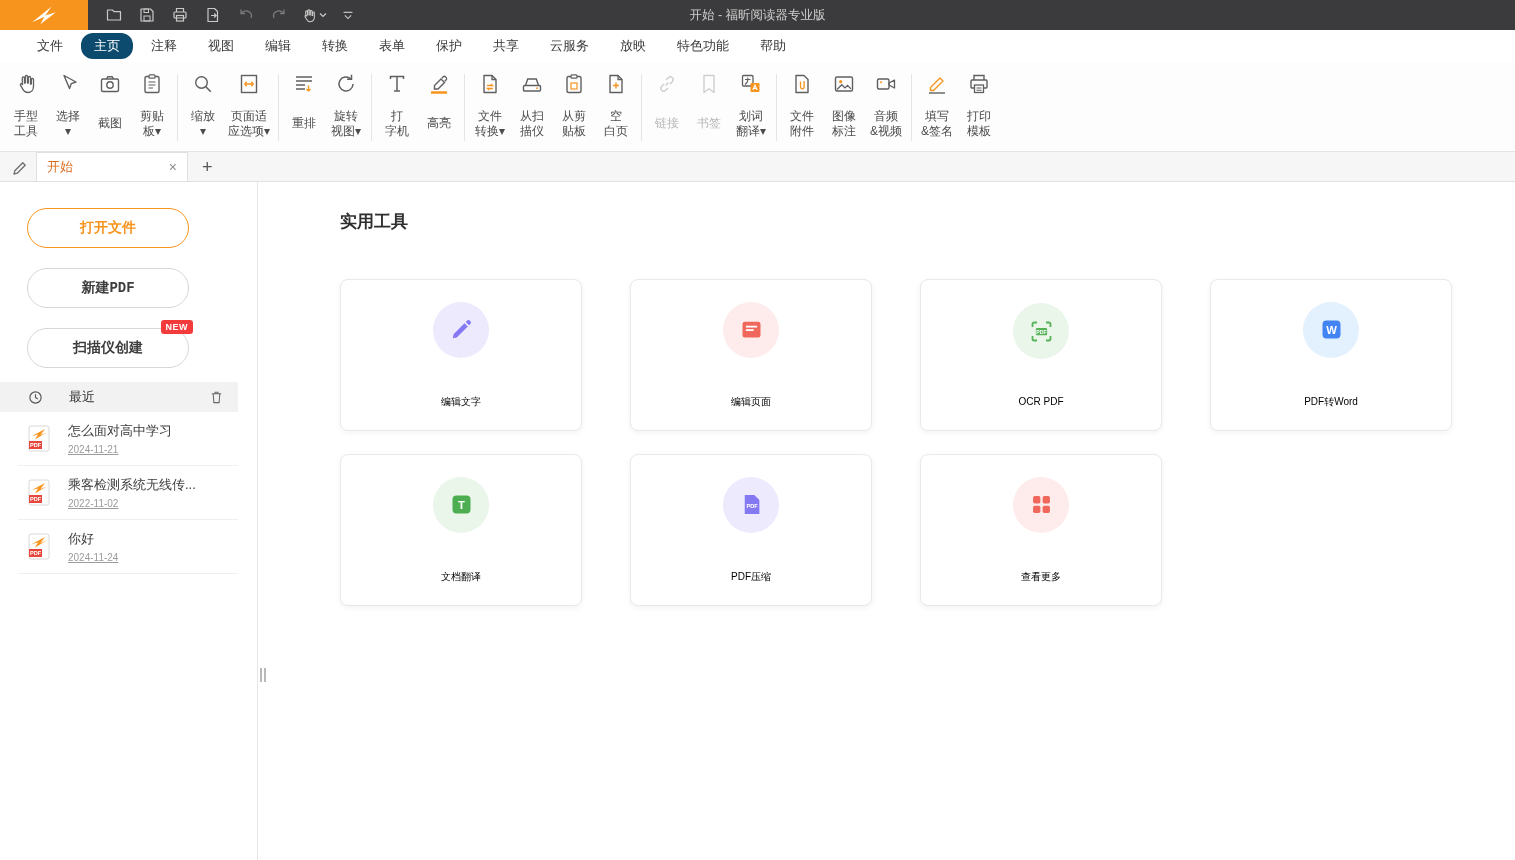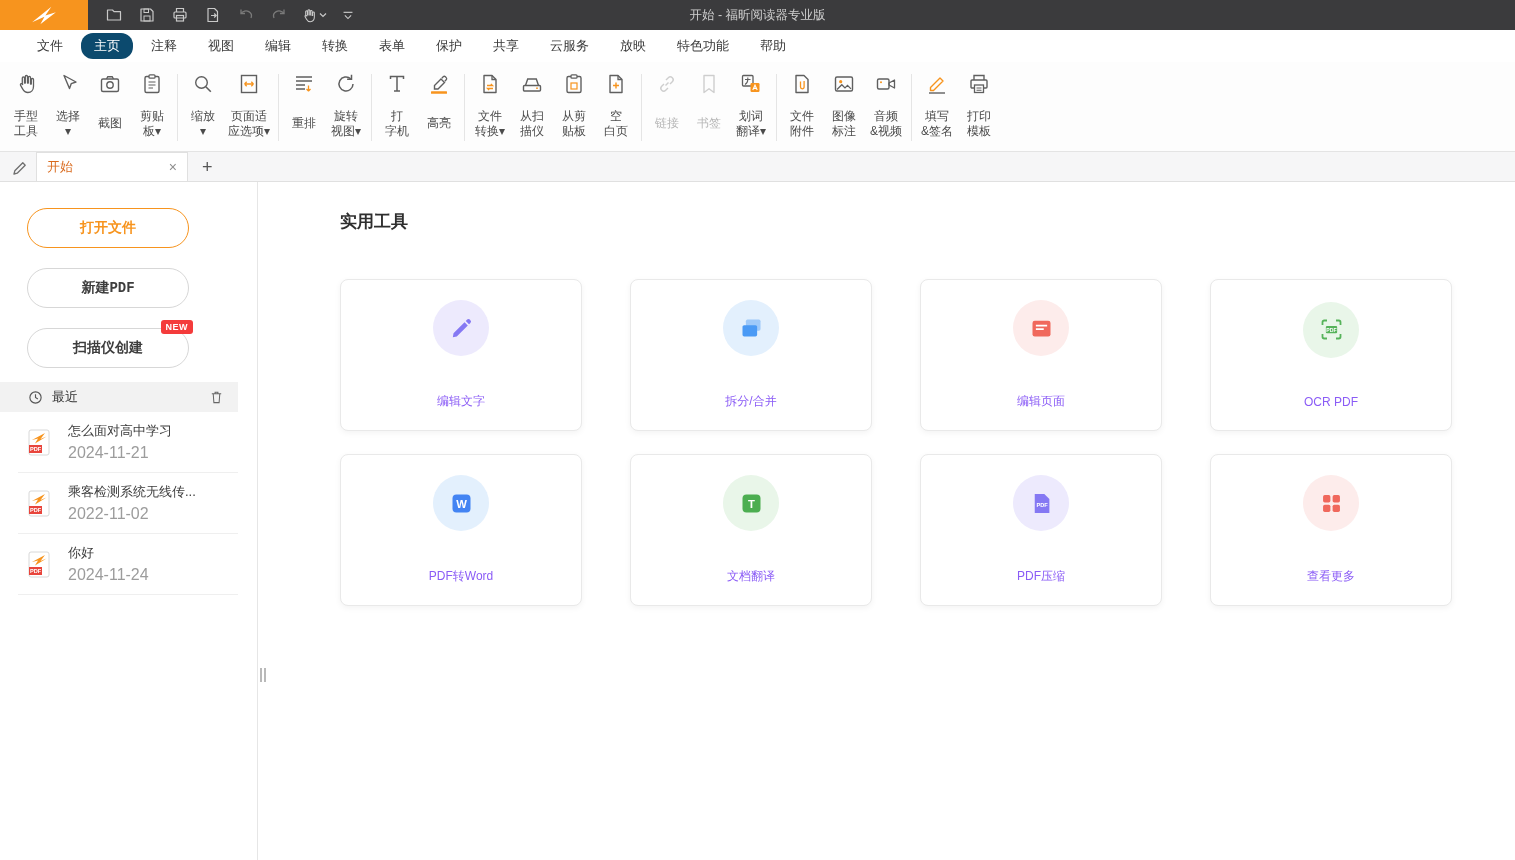--- a/index.html
+++ b/index.html
@@ -39,36 +39,36 @@
   .content { display:flex; height:678px; position:relative; }
 
   
   .sidebar { width:258px; border-right:1px solid #e6e6e6; padding-top:26px; flex:none; }
   .side-btn { display:block; width:162px; height:40px; margin:0 0 20px 27px; border-radius:20px; background:#fff; border:1px solid #d7d7d7; font-size:14px; font-weight:bold; color:#3d3d3d; cursor:pointer; font-family:Liberation Mono, monospace; }
   .side-btn.primary { border-color:#f7941e; color:#f7941e; }
   .btn-wrap { position:relative; width:162px; margin:0 0 14px 27px; }
   .btn-wrap .side-btn { margin:0; width:100%; }
   .new-badge { position:absolute; right:-4px; top:-8px; background:#f43b3b; color:#fff; font-size:9px; font-weight:bold; padding:2px 5px; border-radius:3px; letter-spacing:.5px; }
   .recent-header { margin-top:8px; height:30px; width:238px; background:#f2f2f2; display:flex; align-items:center; padding:0 14px 0 28px; }
-  .recent-title { font-size:13px; color:#333; margin-left:9px; }
+  .recent-title { font-size:13px; color:#333; margin-left:26px; }
   .recent-trash { margin-left:auto; display:flex; cursor:pointer; }
   .recent-item { display:flex; gap:18px; margin-left:18px; width:220px; padding:10px 0 10px 10px; border-bottom:1px solid #efefef; cursor:pointer; align-items:center; }
   .recent-name { font-size:13px; color:#3c3c3c; max-width:160px; overflow:hidden; white-space:nowrap; }
-  .recent-date { font-size:16px; color:#9c9c9c; margin-top:4px; }
+  .recent-date { font-size:10px; color:#9c9c9c; margin-top:4px;text-decoration:underline; }
   .drag-handle { position:absolute; left:260px; top:486px; display:flex; gap:2px; cursor:col-resize; }
   .drag-handle i { width:2px; height:14px; background:#b9b9b9; }
 
   
   .main { flex:1; padding:28px 0 0 82px; }
   .section-title { font-size:17px; font-weight:600; color:#2e2e2e; margin-bottom:46px; }
   .card-grid { display:grid; grid-template-columns:repeat(4,242px); gap:23px 48px; }
   .tool-card { height:152px; background:#fff; border:1px solid #e9e9e9; border-radius:8px; box-shadow:0 2px 6px rgba(0,0,0,.05); display:flex; flex-direction:column; align-items:center; justify-content:center; gap:17px; cursor:pointer; }
   .card-circle { width:56px; height:56px; border-radius:50%; display:flex; align-items:center; justify-content:center; }
   .card-circle svg { width:27px; height:27px; }
-  .card-label { font-size:12px; color:#8b5cf6;margin-top:20px; }
+  .card-label { font-size:10px; color:#000000;margin-top:20px; }
 </style>
 </head>
 <body>
 
 <div class="titlebar">
   <div class="logo-btn">
     <span style="display:flex">
       <svg width="30" height="22" viewBox="0 0 32 24">
           <path d="M3 20L24 3l-6.5 9.5L29 9 12 22l4.5-8z" fill="#fff"></path>
         </svg>
@@ -558,29 +558,20 @@
 
       <div class="tool-card">
         <div class="card-circle" style="background-color: rgb(237, 234, 253); color: rgb(133, 120, 243);">
           <svg viewBox="0 0 24 24">
               <path fill="currentColor" d="M4.9 16.2L14.7 6.4l2.9 2.9-9.8 9.8-3.5.6zM15.8 5.3l1.2-1.2a1.7 1.7 0 012.4 0l.5.5a1.7 1.7 0 010 2.4l-1.2 1.2z"></path>
             </svg>
         </div>
         <div class="card-label">编辑文字</div>
       </div>
 
-      <div class="tool-card">
-        <div class="card-circle" style="background-color: rgb(227, 240, 253); color: rgb(74, 154, 245);">
-          <svg viewBox="0 0 24 24">
-              <rect x="7" y="4" width="13" height="10" rx="1.5" fill="currentColor" opacity=".45"></rect>
-              <rect x="4" y="9" width="13" height="10" rx="1.5" fill="currentColor"></rect>
-            </svg>
-        </div>
-        <div class="card-label">拆分/合并</div>
-      </div>
 
       <div class="tool-card">
         <div class="card-circle" style="background-color: rgb(253, 236, 235); color: rgb(240, 104, 92);">
           <svg viewBox="0 0 24 24">
               <rect x="4" y="5" width="16" height="14" rx="2" fill="currentColor"></rect>
               <path d="M7 9.5h10M7 12.5h7" stroke="#fff" stroke-width="1.6"></path>
             </svg>
         </div>
         <div class="card-label">编辑页面</div>
       </div>

